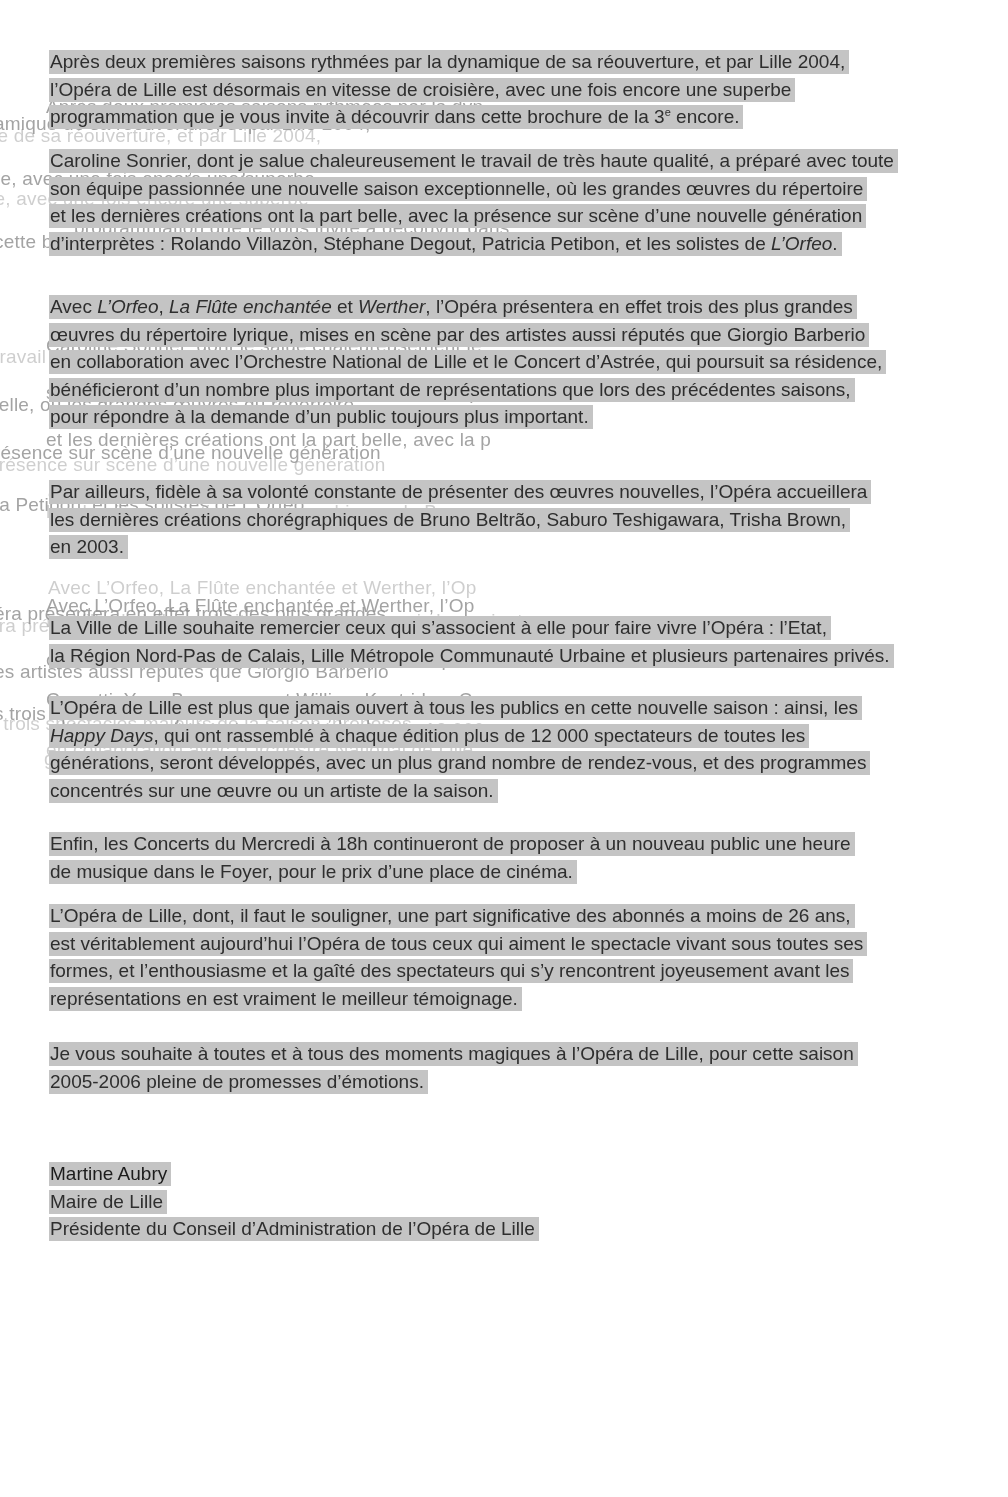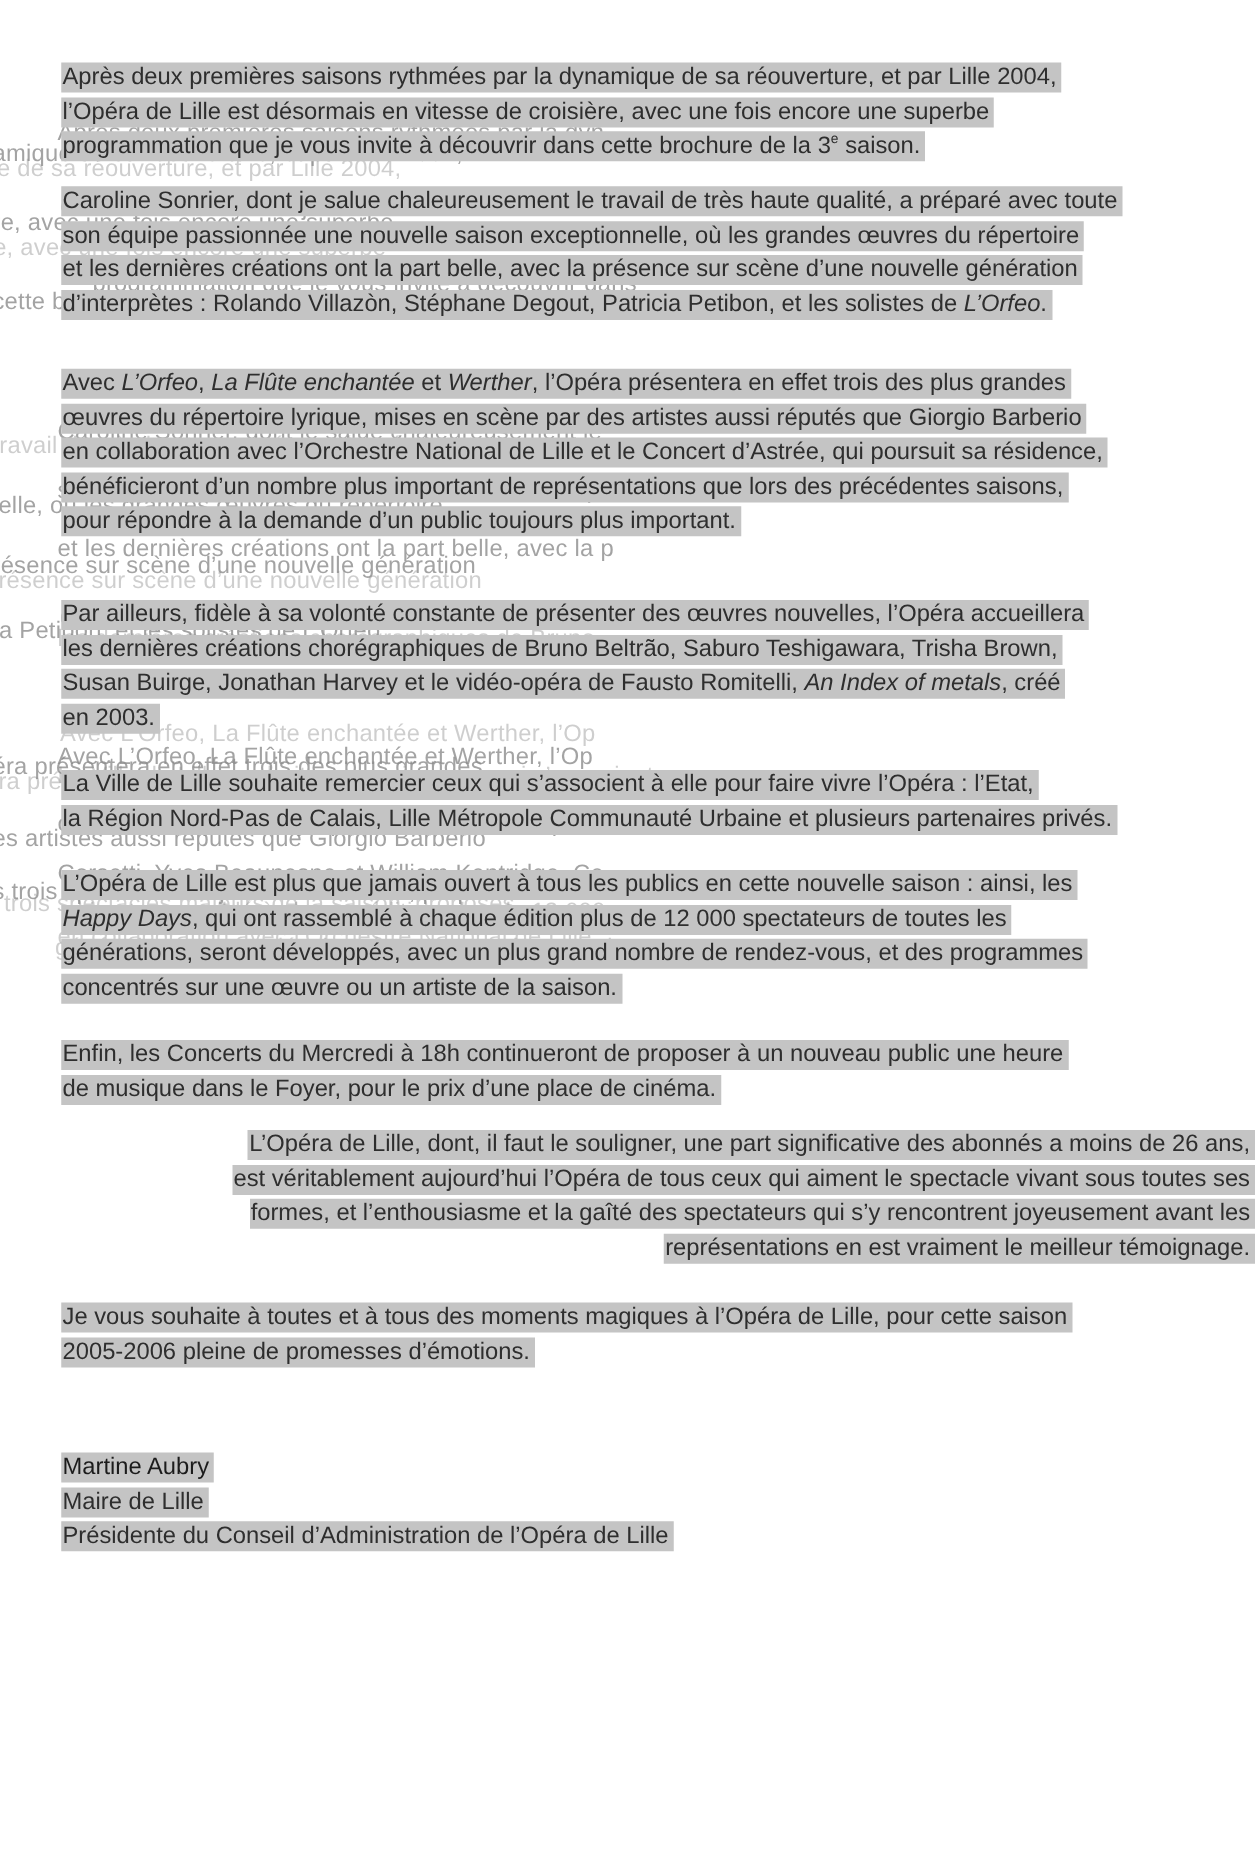--- a/index.html
+++ b/index.html
@@ -71,56 +71,55 @@
       <div class="ghost" style="left: -6px; top: 702px;">s trois spectacles majeurs de la saison, proposés</div>
       <div class="ghost lite" style="left: -12px; top: 712px;">s trois spectacles majeurs de la saison, proposés</div>
       <div class="ghost lite" style="left: 50px; top: 718px;">qui ont rassemblé à chaque édition plus de 12 000</div>
       <div class="ghost lite" style="left: 46px; top: 738px;">en collaboration avec l’Orchestre National de Lille</div>
       <div class="ghost lite" style="left: 44px; top: 747px;">générations, seront développés, avec un plus grand</div>
     </div>
   <div class="paragraphs">
       <div class="para" style="top: 48px;">
         <div class="line"><span class="hl"><span>Après deux premières saisons rythmées par la dynamique de sa réouverture, et par Lille 2004,</span></span></div>
         <div class="line"><span class="hl"><span>l’Opéra de Lille est désormais en vitesse de croisière, avec une fois encore une superbe</span></span></div>
-        <div class="line"><span class="hl"><span>programmation que je vous invite à découvrir dans cette brochure de la 3</span><sup>e</sup><span> saison.</span></span></div>
+        <div class="line"><span class="hl"><span>programmation que je vous invite à découvrir dans cette brochure de la 3</span><sup>e</sup><span> encore.</span></span></div>
       </div>
       <div class="para" style="top: 147px;">
         <div class="line"><span class="hl"><span>Caroline Sonrier, dont je salue chaleureusement le travail de très haute qualité, a préparé avec toute</span></span></div>
         <div class="line"><span class="hl"><span>son équipe passionnée une nouvelle saison exceptionnelle, où les grandes œuvres du répertoire</span></span></div>
         <div class="line"><span class="hl"><span>et les dernières créations ont la part belle, avec la présence sur scène d’une nouvelle génération</span></span></div>
         <div class="line"><span class="hl"><span>d’interprètes : Rolando Villazòn, Stéphane Degout, Patricia Petibon, et les solistes de </span><em>L’Orfeo</em><span>.</span></span></div>
       </div>
       <div class="para" style="top: 293px;">
         <div class="line"><span class="hl"><span>Avec </span><em>L’Orfeo</em><span>, </span><em>La Flûte enchantée</em><span> et </span><em>Werther</em><span>, l’Opéra présentera en effet trois des plus grandes</span></span></div>
         <div class="line"><span class="hl"><span>œuvres du répertoire lyrique, mises en scène par des artistes aussi réputés que Giorgio Barberio</span></span></div>
         <div class="line"><span class="hl"><span>en collaboration avec l’Orchestre National de Lille et le Concert d’Astrée, qui poursuit sa résidence,</span></span></div>
         <div class="line"><span class="hl"><span>bénéficieront d’un nombre plus important de représentations que lors des précédentes saisons,</span></span></div>
         <div class="line"><span class="hl"><span>pour répondre à la demande d’un public toujours plus important.</span></span></div>
       </div>
       <div class="para" style="top: 478px;">
         <div class="line"><span class="hl"><span>Par ailleurs, fidèle à sa volonté constante de présenter des œuvres nouvelles, l’Opéra accueillera</span></span></div>
         <div class="line"><span class="hl"><span>les dernières créations chorégraphiques de Bruno Beltrão, Saburo Teshigawara, Trisha Brown,</span></span></div>
-        <div class="line"><span class="hl"><span>Susan Buirge, Jonathan Harvey et le vidéo-opéra de Fausto Romitelli, </span><em>An Index of metals</em><span>, créé</span></span></div>
         <div class="line"><span class="hl"><span>en 2003.</span></span></div>
       </div>
       <div class="para" style="top: 614px;">
         <div class="line"><span class="hl"><span>La Ville de Lille souhaite remercier ceux qui s’associent à elle pour faire vivre l’Opéra : l’Etat,</span></span></div>
         <div class="line"><span class="hl"><span>la Région Nord-Pas de Calais, Lille Métropole Communauté Urbaine et plusieurs partenaires privés.</span></span></div>
       </div>
       <div class="para" style="top: 694px;">
         <div class="line"><span class="hl"><span>L’Opéra de Lille est plus que jamais ouvert à tous les publics en cette nouvelle saison : ainsi, les</span></span></div>
         <div class="line"><span class="hl"><em>Happy Days</em><span>, qui ont rassemblé à chaque édition plus de 12 000 spectateurs de toutes les</span></span></div>
         <div class="line"><span class="hl"><span>générations, seront développés, avec un plus grand nombre de rendez-vous, et des programmes</span></span></div>
         <div class="line"><span class="hl"><span>concentrés sur une œuvre ou un artiste de la saison.</span></span></div>
       </div>
       <div class="para" style="top: 830px;">
         <div class="line"><span class="hl"><span>Enfin, les Concerts du Mercredi à 18h continueront de proposer à un nouveau public une heure</span></span></div>
         <div class="line"><span class="hl"><span>de musique dans le Foyer, pour le prix d’une place de cinéma.</span></span></div>
       </div>
-      <div class="para" style="top: 902px; text-align: right;">
+      <div class="para" style="top: 902px;">
         <div class="line"><span class="hl"><span>L’Opéra de Lille, dont, il faut le souligner, une part significative des abonnés a moins de 26 ans,</span></span></div>
         <div class="line"><span class="hl"><span>est véritablement aujourd’hui l’Opéra de tous ceux qui aiment le spectacle vivant sous toutes ses</span></span></div>
         <div class="line"><span class="hl"><span>formes, et l’enthousiasme et la gaîté des spectateurs qui s’y rencontrent joyeusement avant les</span></span></div>
         <div class="line"><span class="hl"><span>représentations en est vraiment le meilleur témoignage.</span></span></div>
       </div>
       <div class="para" style="top: 1040px;">
         <div class="line"><span class="hl"><span>Je vous souhaite à toutes et à tous des moments magiques à l’Opéra de Lille, pour cette saison</span></span></div>
         <div class="line"><span class="hl"><span>2005-2006 pleine de promesses d’émotions.</span></span></div>
       </div>
     </div>

